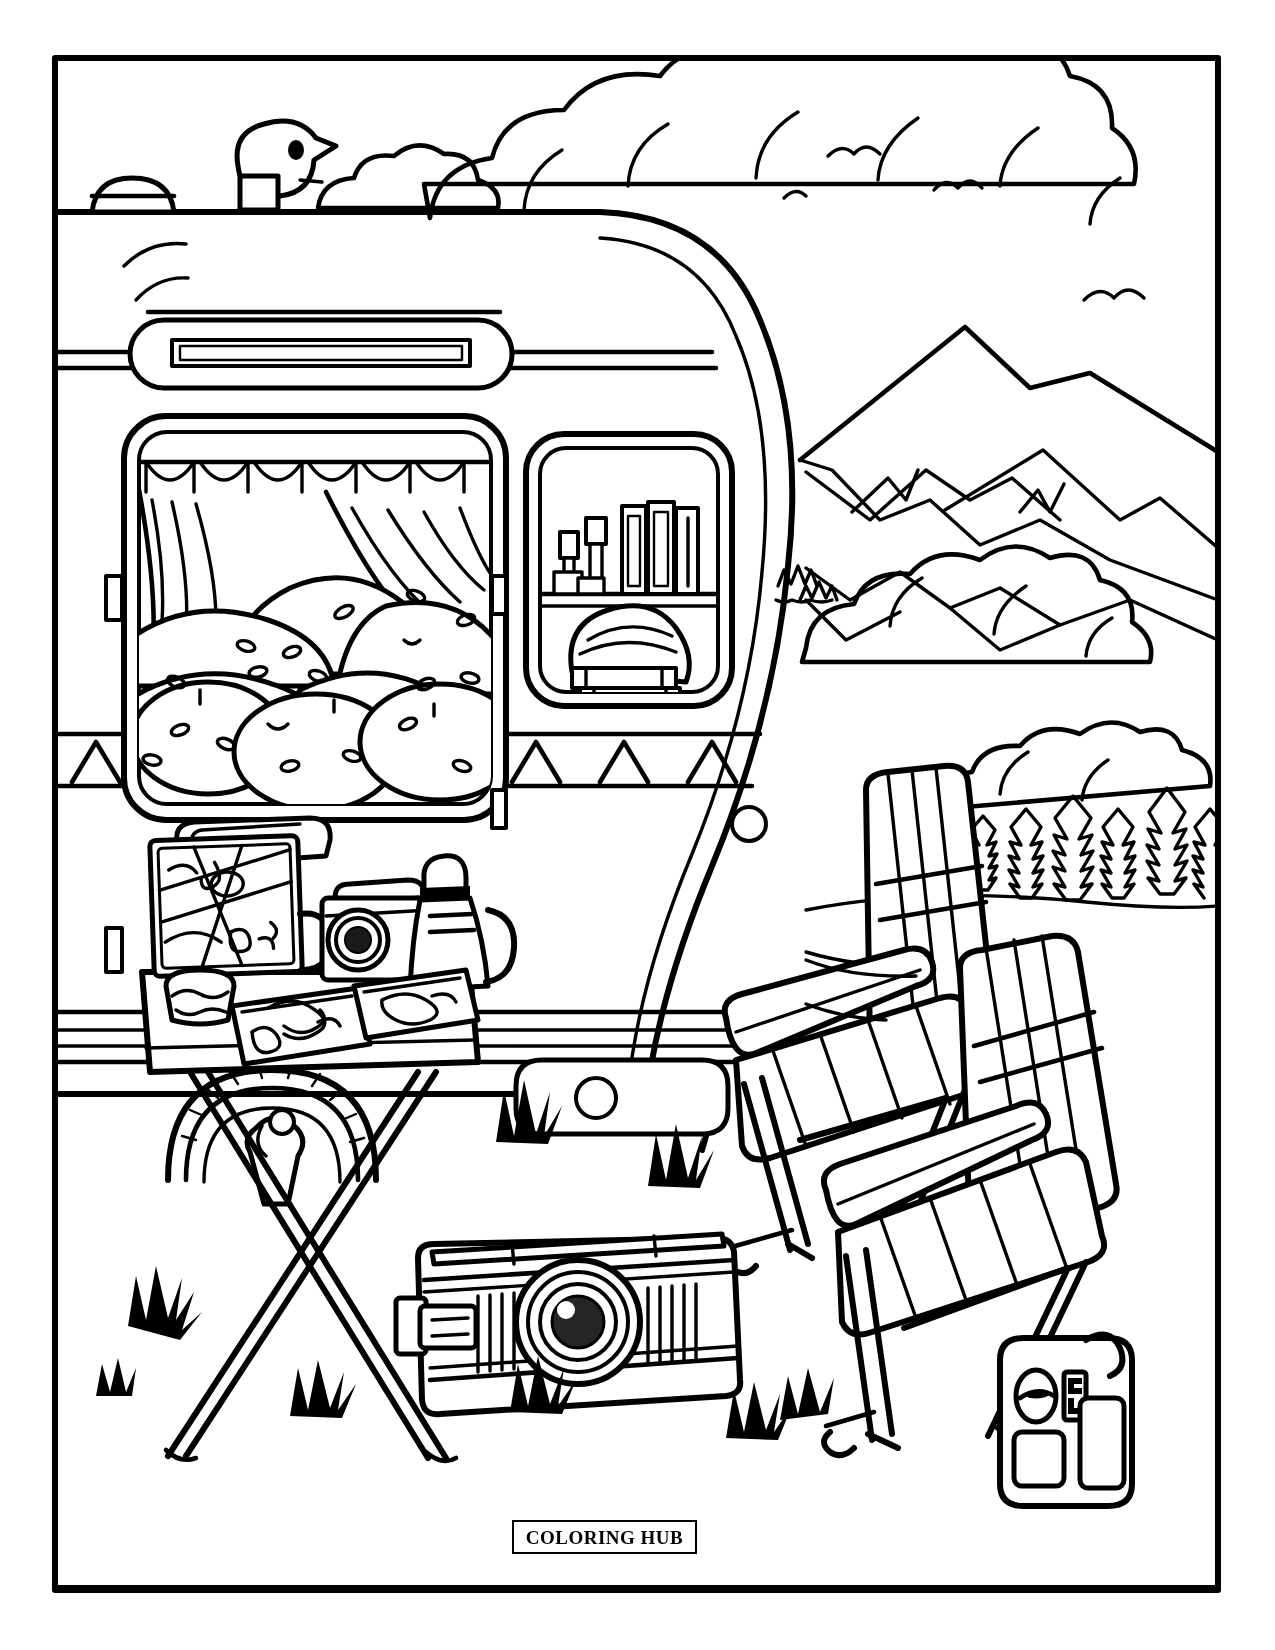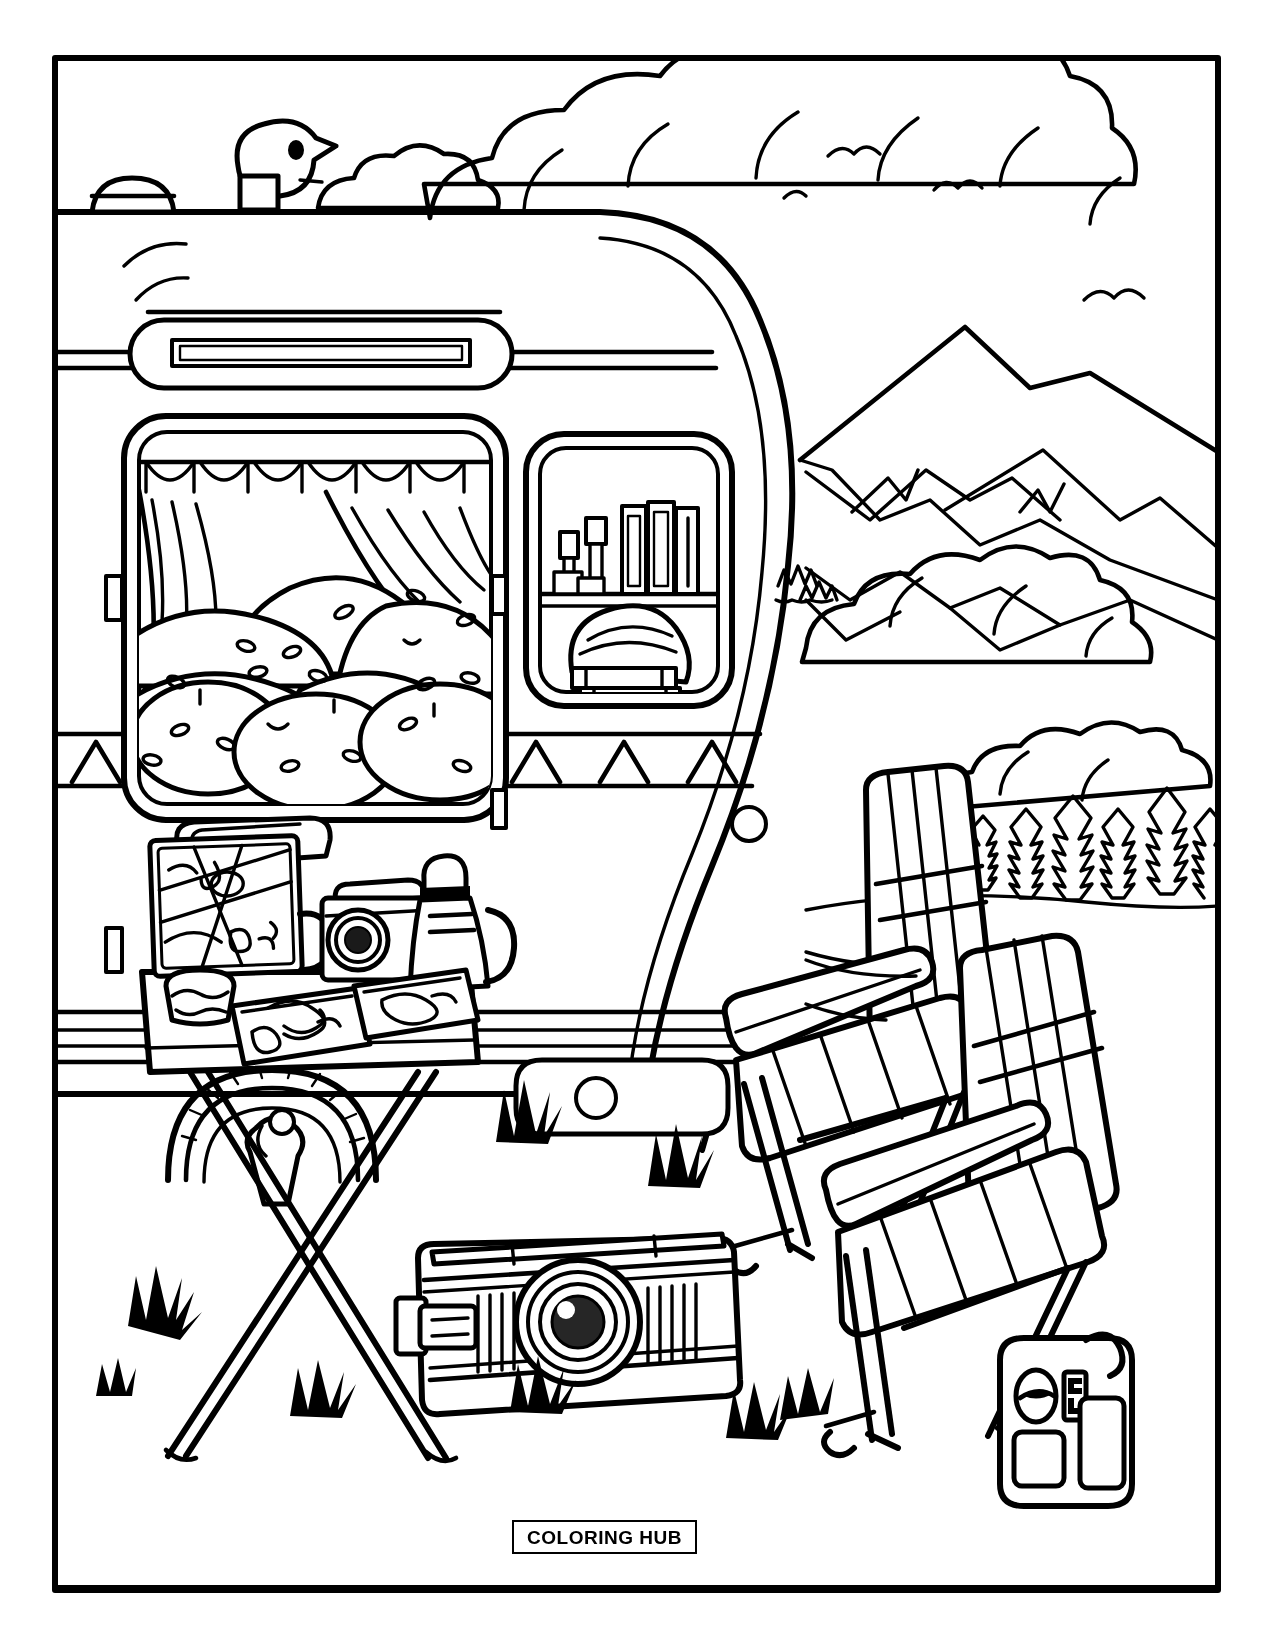--- a/index.html
+++ b/index.html
@@ -20,21 +20,21 @@
     position:absolute;
     left:512px;top:1520px;
     width:185px;height:34px;
     border:2px solid #000;
     background:#fff;
     display:flex;align-items:center;justify-content:center;
     box-sizing:border-box;
     z-index:5;
   }
   .footer-logo span{
-    font-family:Liberation Sans, sans-serif;
+    font-family:Liberation Serif, serif;
     font-weight:bold;
     font-size:19px;
     letter-spacing:0.5px;
     color:#000;
     line-height:1;
     white-space:nowrap;
   }
 </style>
 </head>
 <body>

